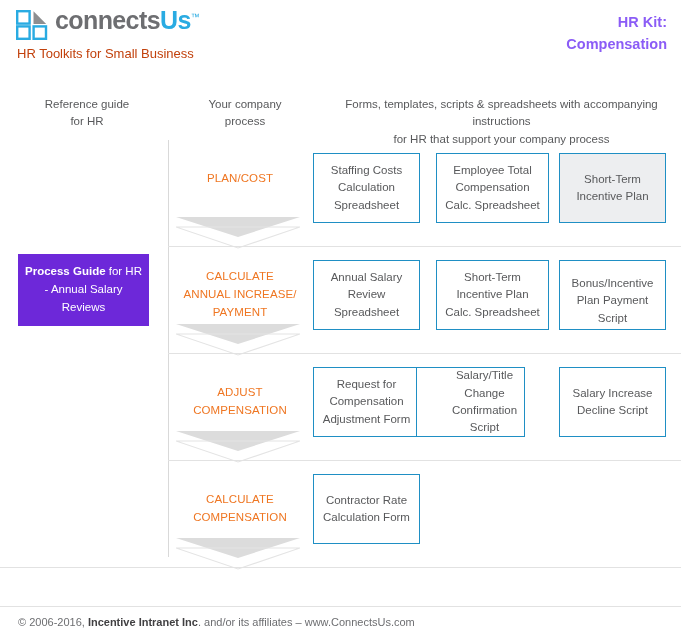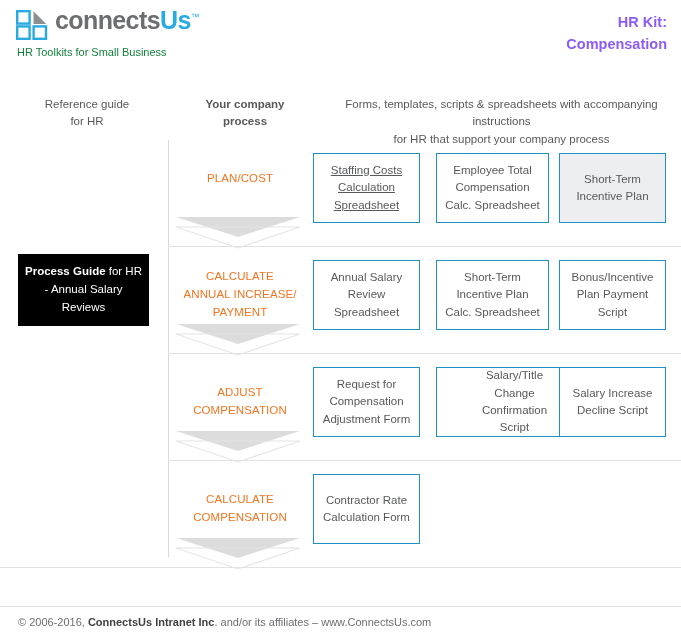--- a/index.html
+++ b/index.html
@@ -52,22 +52,22 @@
     white-space: nowrap;
   }
   .logo-word .accent { color: #29abe2; }
   .logo-tm {
     font-size: 9px;
     vertical-align: super;
     color: #29abe2;
     font-weight: 400;
   }
   .brand-tagline {
-    font-size: 11px;
-    color: #15803d;
+    font-size: 13px;
+    color: #c2410c;
     margin-top: 6px;
     margin-left: 1px;
     white-space: nowrap;
   }
   .kit-title {
     position: absolute;
     right: 14px;
     top: 11px;
     text-align: right;
     font-size: 14.5px;
@@ -85,21 +85,21 @@
     height: 40px;
   }
   .col-head {
     position: absolute;
     text-align: center;
     font-size: 11.5px;
     color: #58595b;
     line-height: 1.5;
   }
   .col-head-ref   { left: 0px;   width: 160px; }
-  .col-head-proc  { left: 168px; width: 140px; font-weight: bold; }
+  .col-head-proc  { left: 168px; width: 140px; }
   .col-head-forms { left: 308px; width: 373px; }
 
   
   .grid {
     position: absolute;
     left: 0;
     top: 140px;
     width: 681px;
     height: 465px;
   }
@@ -162,21 +162,21 @@
   }
   .docbox.shaded { background: #edeef0; }
 
   
   .guide-badge {
     position: absolute;
     left: 18px;
     top: 254px;
     width: 131px;
     height: 72px;
-    background: #000000;
+    background: #6d28d9;
     color: #ffffff;
     display: flex;
     align-items: center;
     justify-content: center;
     text-align: center;
     font-size: 11.5px;
     line-height: 1.55;
     box-sizing: border-box;
     padding: 2px 6px;
   }
@@ -248,21 +248,21 @@
   <span><b>Process Guide</b><span> for HR - Annual Salary Reviews</span></span>
 </div>
 
 <div class="grid">
   <div class="vline"></div>
   <div id="rows-host">
       <div class="row" style="top: 0px; height: 107px;">
         <div class="stage-label" style="top: 30px;">
           <div>PLAN/COST</div>
         </div>
-        <div class="docbox" style="left: 313px; top: 13px; width: 107px; height: 70px; text-decoration: underline;">
+        <div class="docbox" style="left: 313px; top: 13px; width: 107px; height: 70px;">
           <div>
             <div>Staffing Costs</div>
             <div>Calculation</div>
             <div>Spreadsheet</div>
           </div>
         </div>
         <div class="docbox" style="left: 436px; top: 13px; width: 113px; height: 70px;">
           <div>
             <div>Employee Total</div>
             <div>Compensation</div>
@@ -296,21 +296,21 @@
             <div>Spreadsheet</div>
           </div>
         </div>
         <div class="docbox" style="left: 436px; top: 13px; width: 113px; height: 70px;">
           <div>
             <div>Short-Term</div>
             <div>Incentive Plan</div>
             <div>Calc. Spreadsheet</div>
           </div>
         </div>
-        <div class="docbox" style="left: 559px; top: 13px; width: 107px; height: 70px;">
+        <div class="docbox" style="left: 559px; top: 13px; width: 107px; height: 70px; align-items: flex-end;">
           <div>
             <div>Bonus/Incentive</div>
             <div>Plan Payment</div>
             <div>Script</div>
           </div>
         </div>
         <div class="chev-wrap" style="top: 75px;">
           <svg width="124" height="38" viewBox="0 0 124 38" xmlns="http://www.w3.org/2000/svg">
       <path d="M0 2 L124 2 L62 22 Z" fill="#dcdcdc"></path>
       <path d="M0 12 L124 12 L62 33 Z" fill="none" stroke="#e4e4e4" stroke-width="1.1"></path>
@@ -323,21 +323,21 @@
           <div>ADJUST</div>
           <div>COMPENSATION</div>
         </div>
         <div class="docbox" style="left: 313px; top: 13px; width: 107px; height: 70px;">
           <div>
             <div>Request for</div>
             <div>Compensation</div>
             <div>Adjustment Form</div>
           </div>
         </div>
-        <div class="docbox" style="left: 436px; top: 13px; width: 129px; height: 70px; padding-left: 32px;">
+        <div class="docbox" style="left: 416px; top: 13px; width: 109px; height: 70px; padding-left: 32px;">
           <div>
             <div>Salary/Title</div>
             <div>Change Confirmation</div>
             <div>Script</div>
           </div>
         </div>
         <div class="docbox" style="left: 559px; top: 13px; width: 107px; height: 70px;">
           <div>
             <div>Salary Increase</div>
             <div>Decline Script</div>
@@ -367,13 +367,13 @@
       <path d="M0 2 L124 2 L62 22 Z" fill="#dcdcdc"></path>
       <path d="M0 12 L124 12 L62 33 Z" fill="none" stroke="#e4e4e4" stroke-width="1.1"></path>
     </svg>
         </div>
       </div>
       <div class="rowline full" style="top: 427px;"></div>
     </div>
 </div>
 
 <div class="footer-rule"></div>
-<div class="footer"><span>© 2006-2016, </span><b>ConnectsUs Intranet Inc</b><span>. and/or its affiliates – www.ConnectsUs.com</span></div>
+<div class="footer"><span>© 2006-2016, </span><b>Incentive Intranet Inc</b><span>. and/or its affiliates – www.ConnectsUs.com</span></div>
 
 </body></html>

